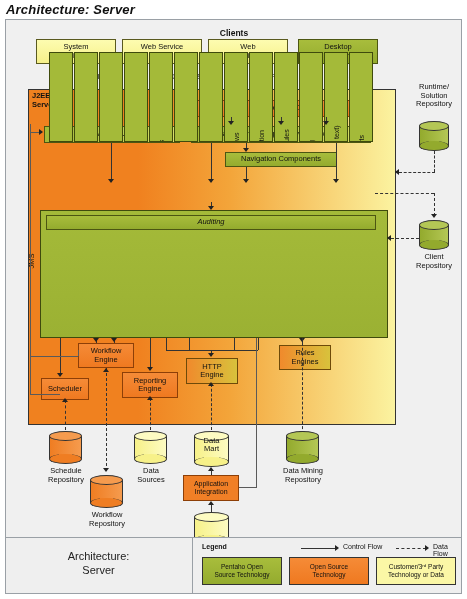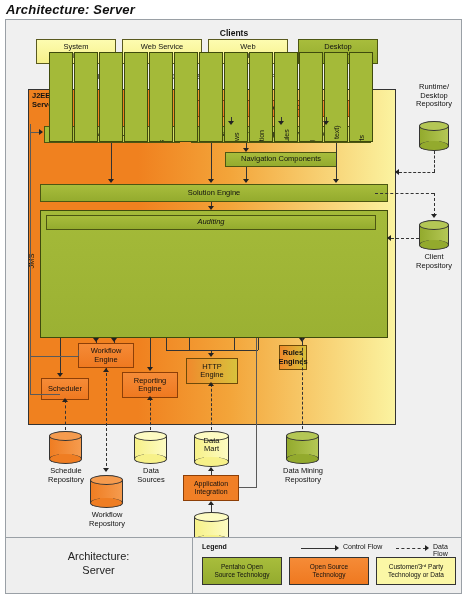--- a/index.html
+++ b/index.html
@@ -248,21 +248,20 @@
     <div id="jms">JMS</div>
 
     <div class="node org" style="left:185px; top:80px; width:180px; height:17px;">Single Sign On</div>
 
     <div class="node olv2" style="left:38px; top:106px; width:136px; height:17px;">Services / UDDI</div>
 
     <div class="node olv2" style="left:185px; top:106px; width:180px; height:17px;">Java Server Pages, Servlets, Portlets</div>
 
     <div class="node olv" style="left:219px; top:132px; width:112px; height:15px;">Navigation Components</div>
 
-    <div class="node olv" style="left:34px; top:164px; width:348px; height:18px;">Solution Engine</div>
 
     <div id="components-block" style="left:34px; top:190px; width:348px; height:128px;font-style:italic;">
       <div class="node olv" style="left:5px; top:4px; width:330px; height:15px;">Auditing</div>
     </div>
 
     <div class="comp-col" style="left:43px;  width:24px;">
         <div class="vlabel-wrap">Scheduler</div>
       </div>
     <div class="comp-col" style="left:68px;  width:24px;">
         <div class="vlabel-wrap">Workflow</div>
@@ -301,21 +300,21 @@
         <div class="vlabel-wrap">Audit Reports</div>
       </div>
 
     <div class="node org" style="left:72px; top:323px; width:56px; height:25px;">Workflow
 Engine</div>
     <div class="node org" style="left:35px; top:358px; width:48px; height:22px;">Scheduler</div>
     <div class="node org" style="left:116px; top:352px; width:56px; height:26px;">Reporting
 Engine</div>
     <div class="node orgy" style="left:180px; top:338px; width:52px; height:26px;">HTTP
 Engine</div>
-    <div class="node orgy" style="left:273px; top:325px; width:28px; height:25px;font-weight:bold;">Rules
+    <div class="node orgy" style="left:273px; top:325px; width:52px; height:25px;">Rules
 Engines</div>
 
     <div class="ln lnv" style="left:225px; top:97px; height:6px;"></div>
     <div class="arr arr-d" style="left:222px; top:101px;"></div>
     <div class="ln lnv" style="left:275px; top:97px; height:6px;"></div>
     <div class="arr arr-d" style="left:272px; top:101px;"></div>
     <div class="ln lnv" style="left:320px; top:97px; height:6px;"></div>
     <div class="arr arr-d" style="left:317px; top:101px;"></div>
 
     <div class="ln lnv" style="left:240px; top:123px; height:7px;"></div>
@@ -376,21 +375,21 @@
     <div class="arr arr-u" style="left:202px; top:362px;"></div>
 
     <div class="dash-v" style="left:296px; top:318px; height:96px;"></div>
     <div class="arr arr-d" style="left:293px; top:411px;"></div>
 
     <div class="ln lnv gray" style="left:250px; top:318px; height:149px;"></div>
     <div class="ln lnh gray" style="left:222px; top:467px; width:29px;"></div>
     <div class="arr arr-l" style="left:218px; top:464px;"></div>
 
     <div class="cyl-label" style="left:398px; top:63px; width:60px;">Runtime/
-Desktop
+Solution
 Repository</div>
     <div class="cyl olive" style="left:413px; top:101px; width:30px; height:30px;">
       <div class="body"></div>
         <div class="top"></div>
         <div class="bot"></div>
     </div>
     <div class="dash-v" style="left:428px; top:131px; height:21px;"></div>
     <div class="dash-h" style="left:393px; top:152px; width:36px;"></div>
     <div class="arr arr-l" style="left:389px; top:149px;"></div>
 

